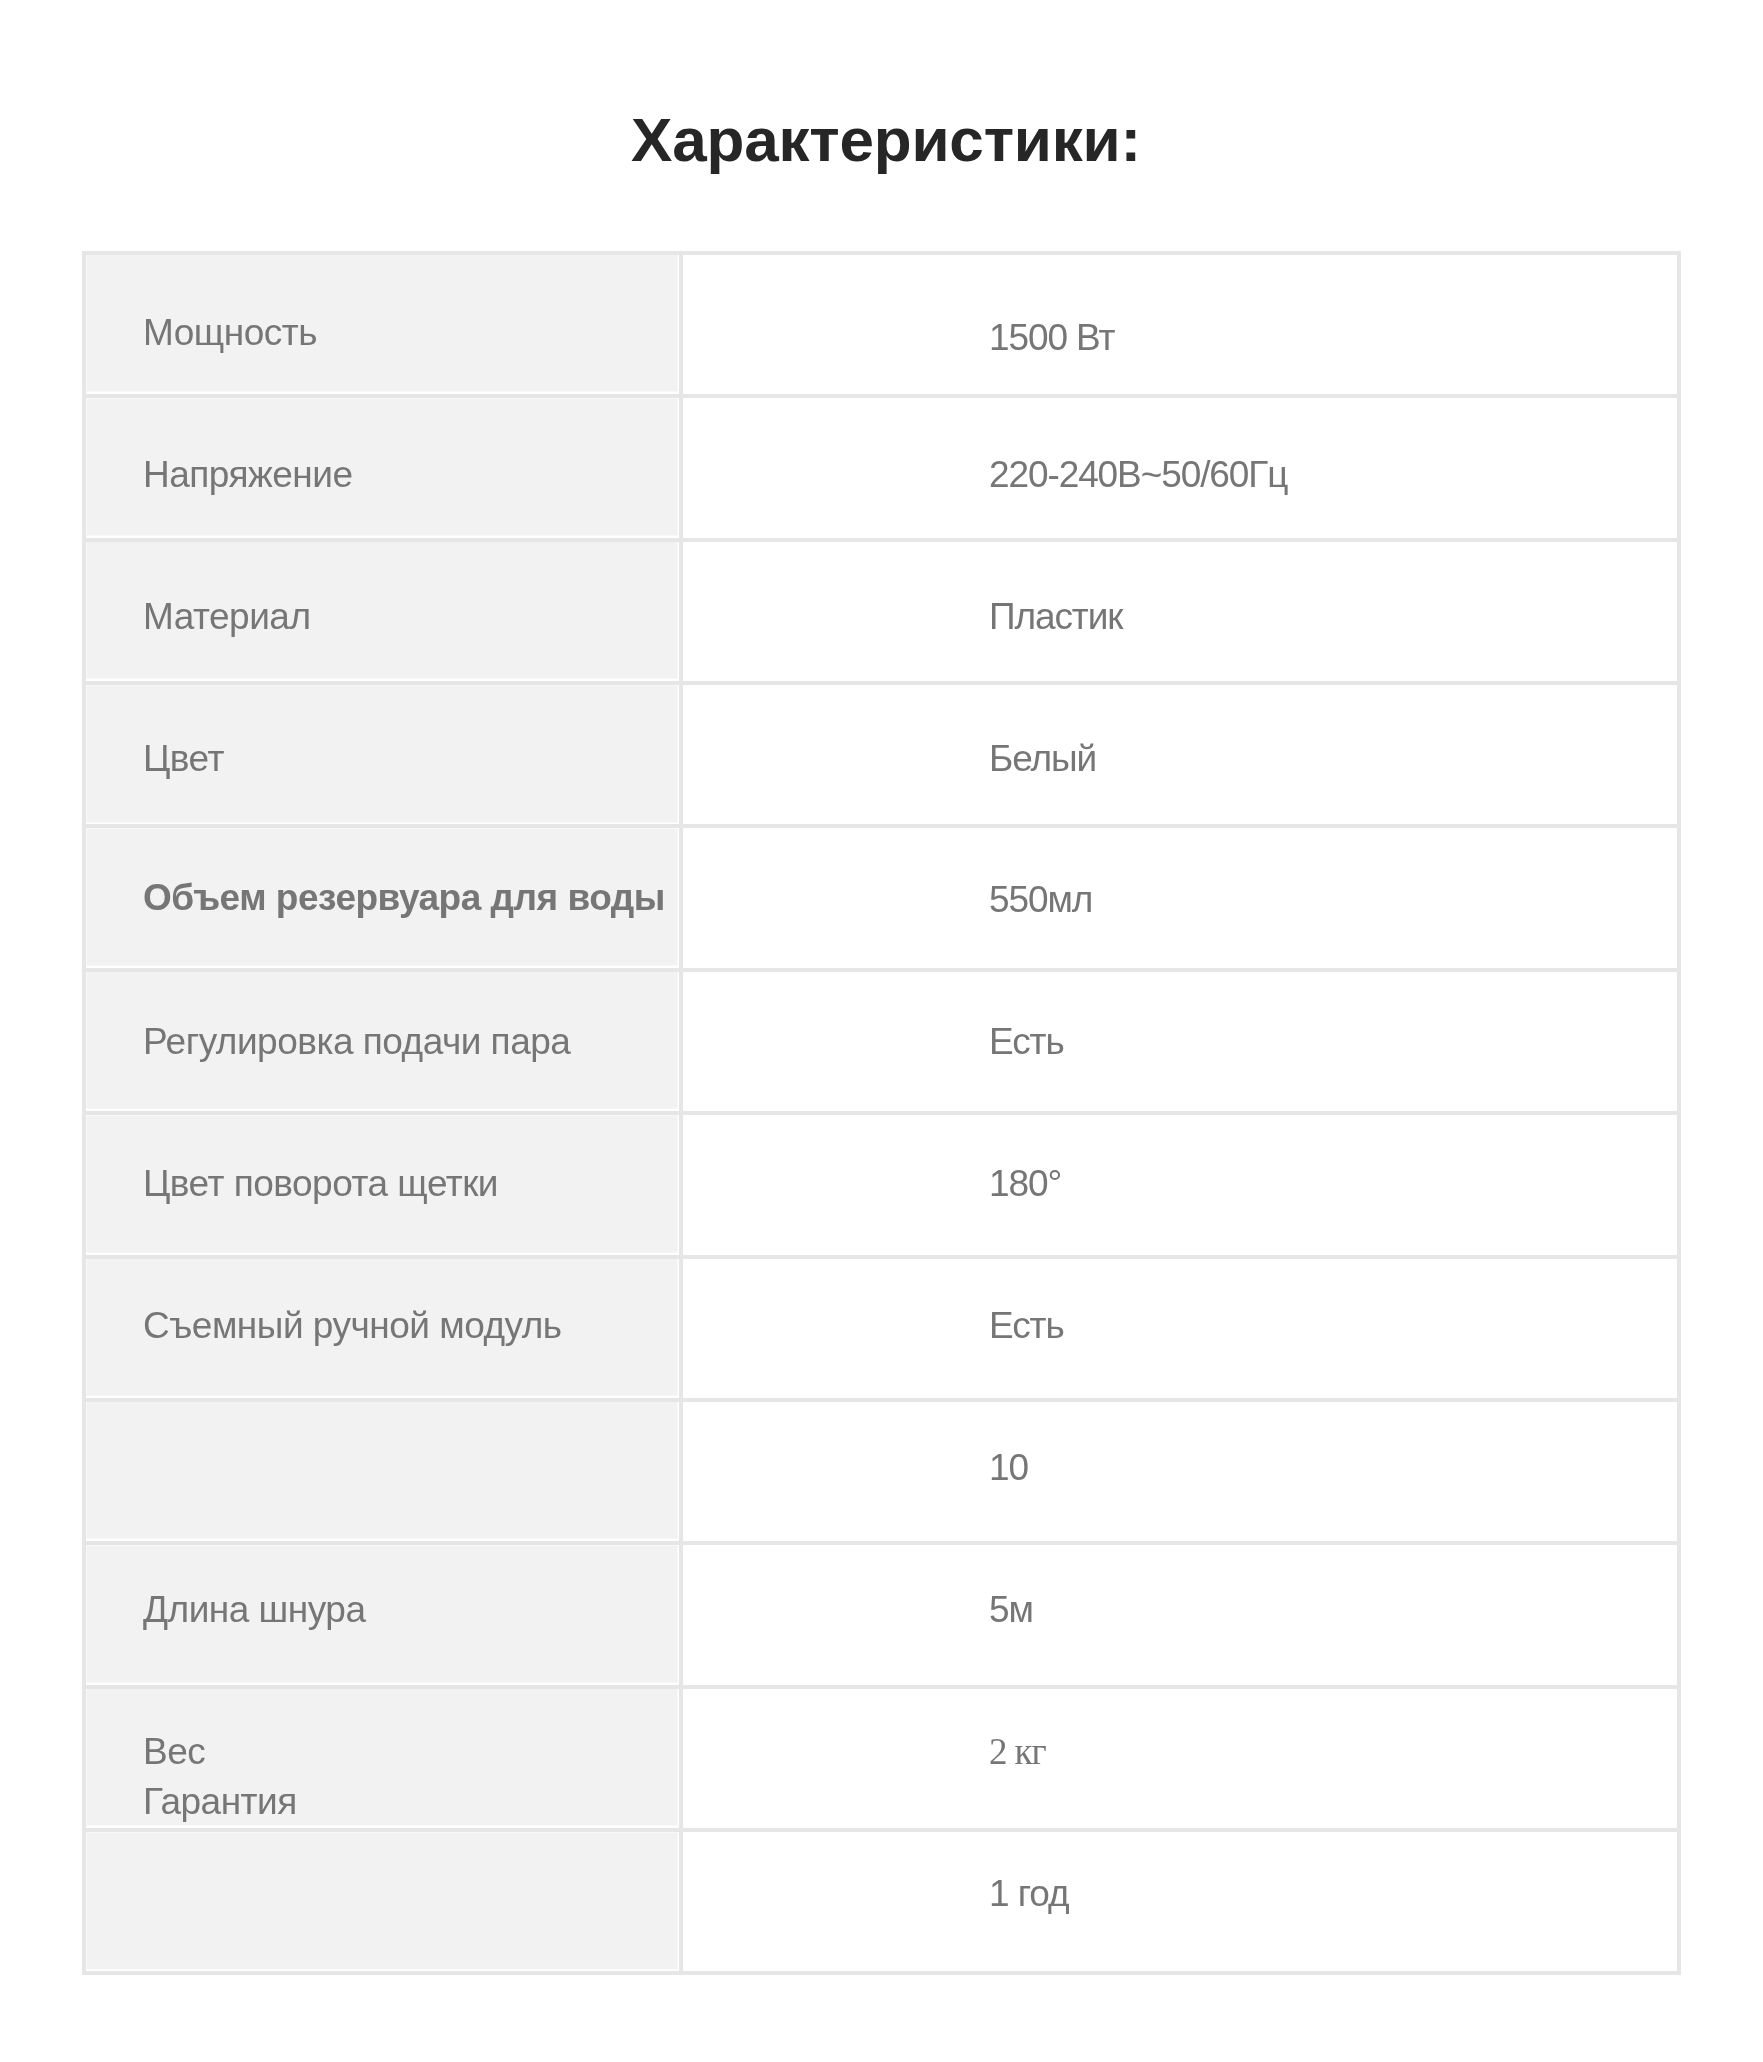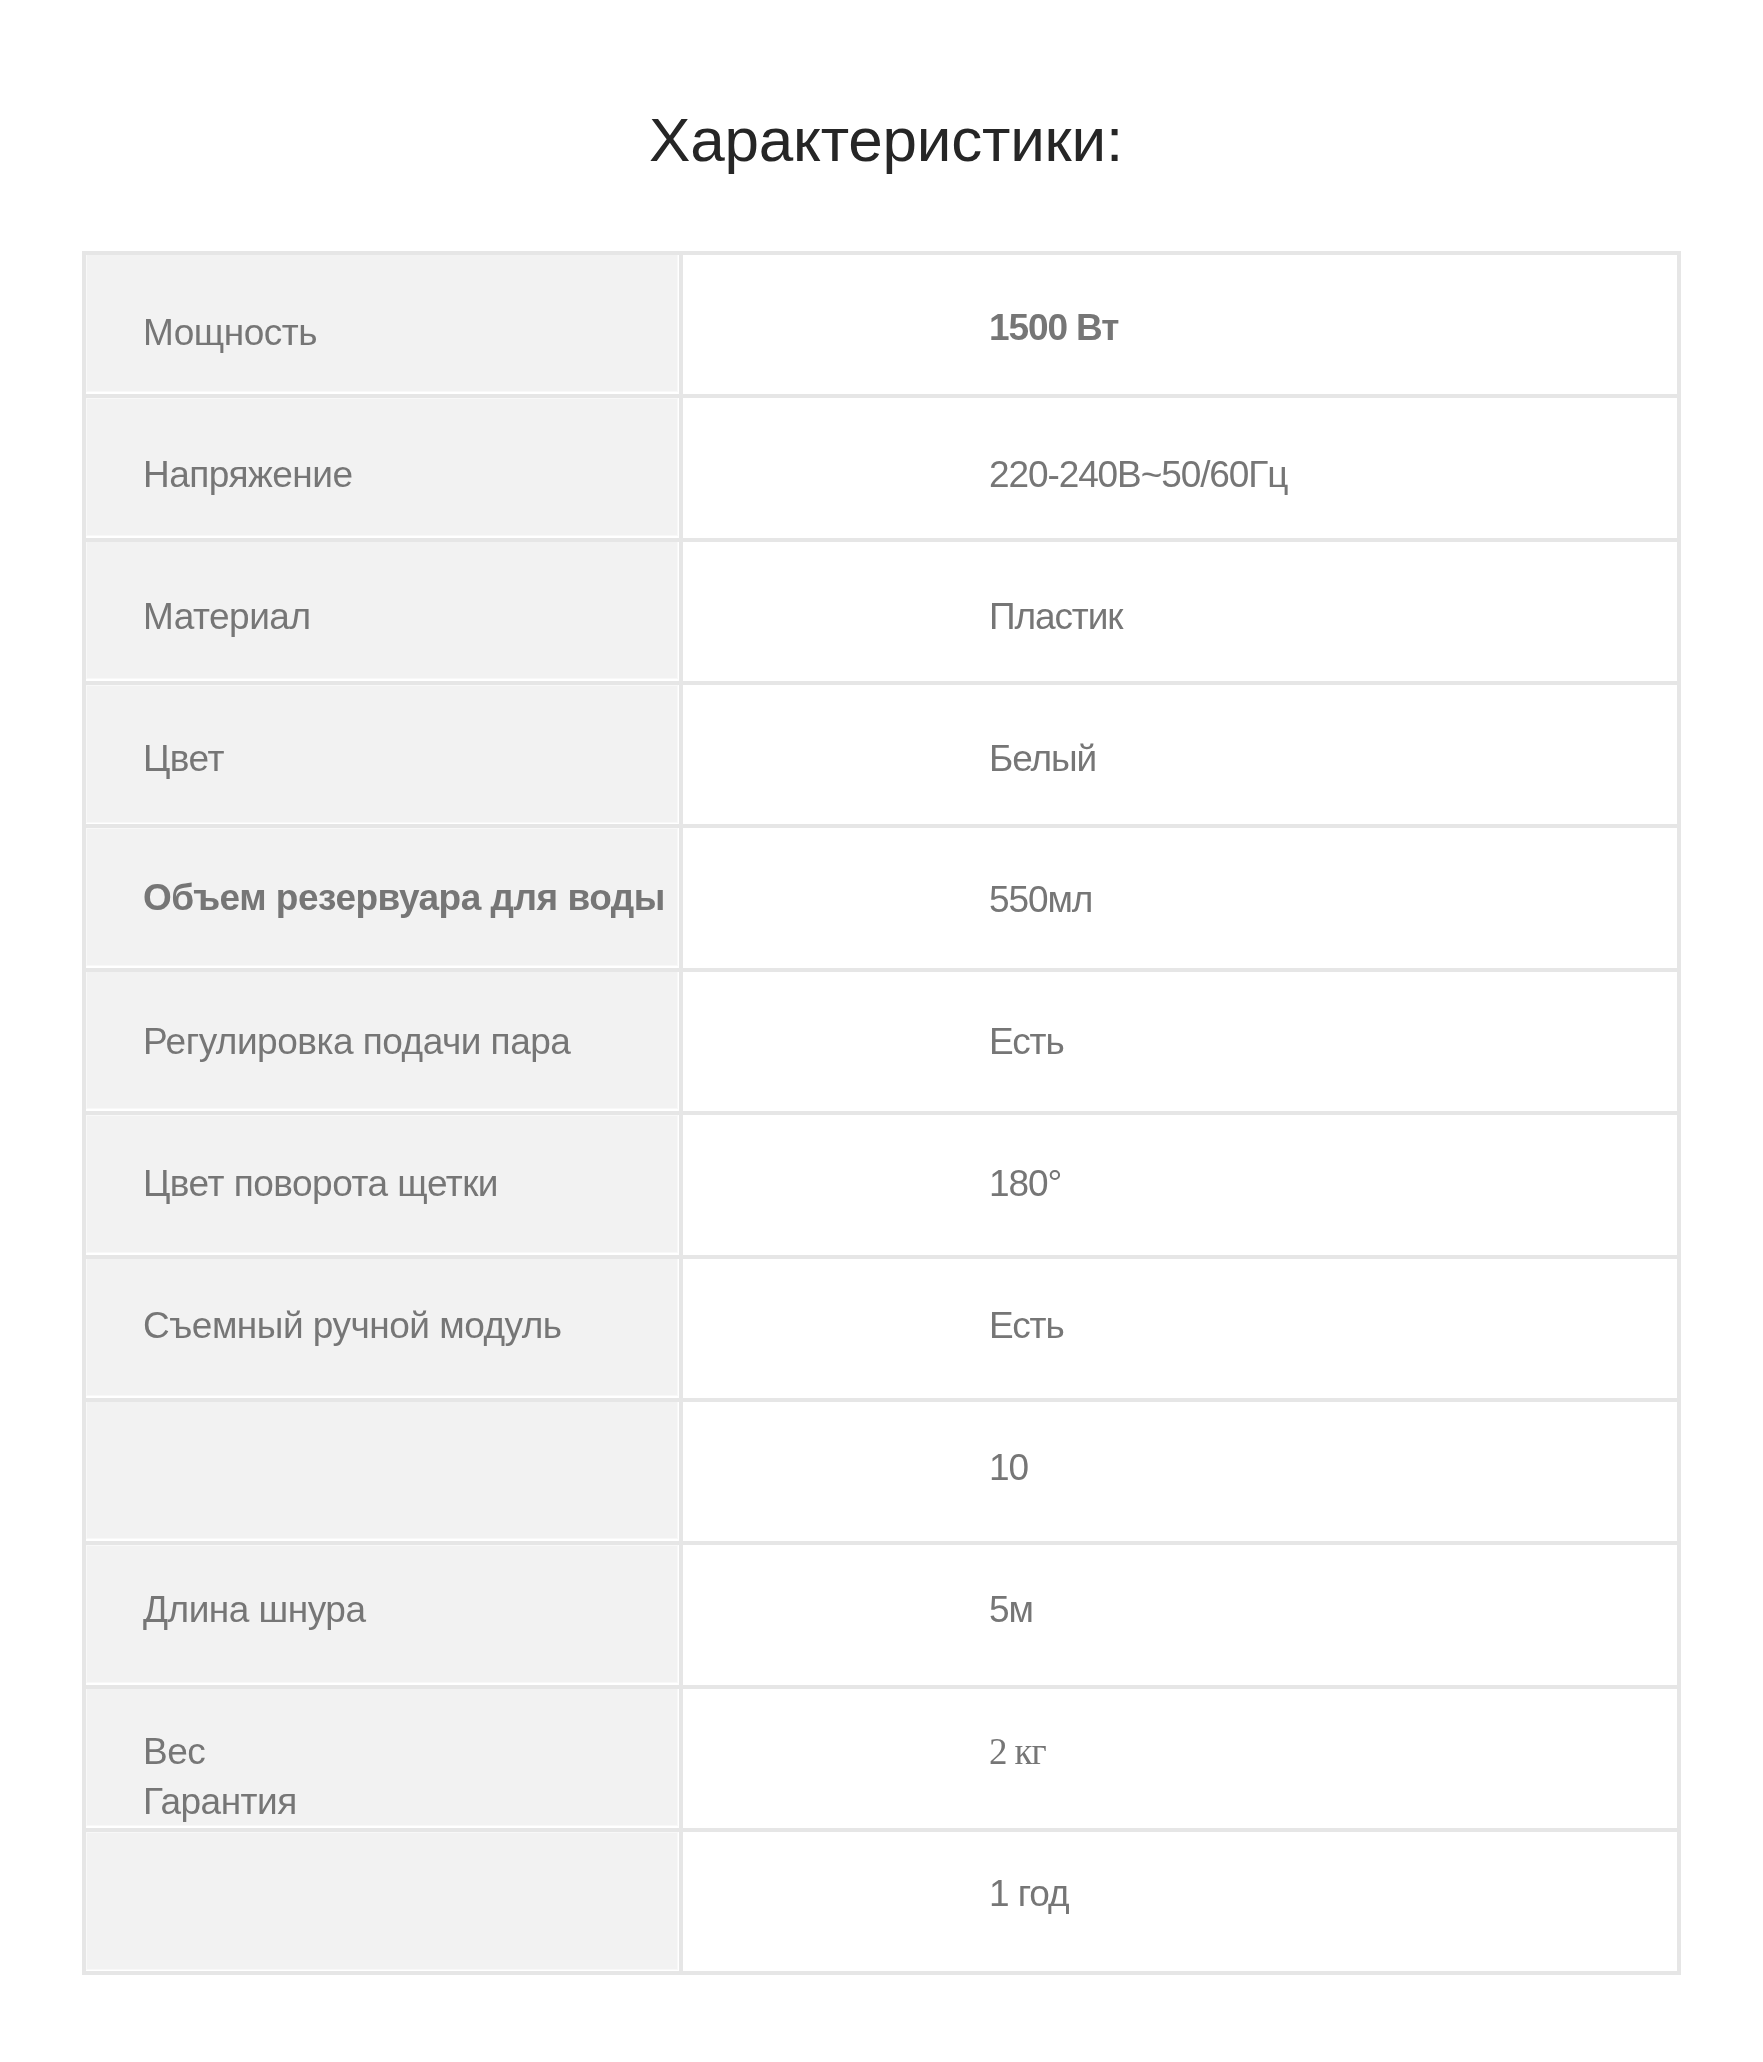--- a/index.html
+++ b/index.html
@@ -9,21 +9,21 @@
     background:#ffffff;
     font-family:"Liberation Sans", sans-serif;
     -webkit-font-smoothing:antialiased;
   }
   .page { position:relative; width:1764px; height:2063px; overflow:hidden; background:#ffffff; }
 
   .spec-title {
     position:absolute; left:0; top:109px; width:1764px;
     margin:0; padding:0 0 0 8px; box-sizing:border-box;
     text-align:center;
-    font-size:62px; font-weight:400; color:#262626;
+    font-size:62px; font-weight:700; color:#262626;
     letter-spacing:-0.2px;
     line-height:62px;
     white-space:nowrap;
     will-change:opacity;
   }
 
   .spec-table {
     position:absolute;
     left:82px; top:0px;
     width:1599px; height:1490px;padding-left:31px;
@@ -65,21 +65,21 @@
 </style>
 </head>
 <body>
 
 <div class="page">
   <h2 class="spec-title">Характеристики:</h2>
   <div class="spec-table">
       <div class="cell-name" style="top: 254px; height: 136px;"></div>
       <div class="cell-value" style="top: 254px; height: 136px;"></div>
       <span class="cell-text name-text" style="top: 311px;">Мощность</span>
-      <span class="cell-text value-text" style="top: 306px; font-weight: bold;">1500 Вт</span>
+      <span class="cell-text value-text" style="top: 316px;">1500 Вт</span>
       <div class="cell-name" style="top: 398px; height: 136px;"></div>
       <div class="cell-value" style="top: 398px; height: 136px;"></div>
       <span class="cell-text name-text" style="top: 453px;">Напряжение</span>
       <span class="cell-text value-text" style="top: 453px;">220-240В~50/60Гц</span>
       <div class="cell-name" style="top: 541px; height: 136px;"></div>
       <div class="cell-value" style="top: 541px; height: 136px;"></div>
       <span class="cell-text name-text" style="top: 595px;">Материал</span>
       <span class="cell-text value-text" style="top: 595px;">Пластик</span>
       <div class="cell-name" style="top: 685px; height: 136px;"></div>
       <div class="cell-value" style="top: 685px; height: 136px;"></div>

